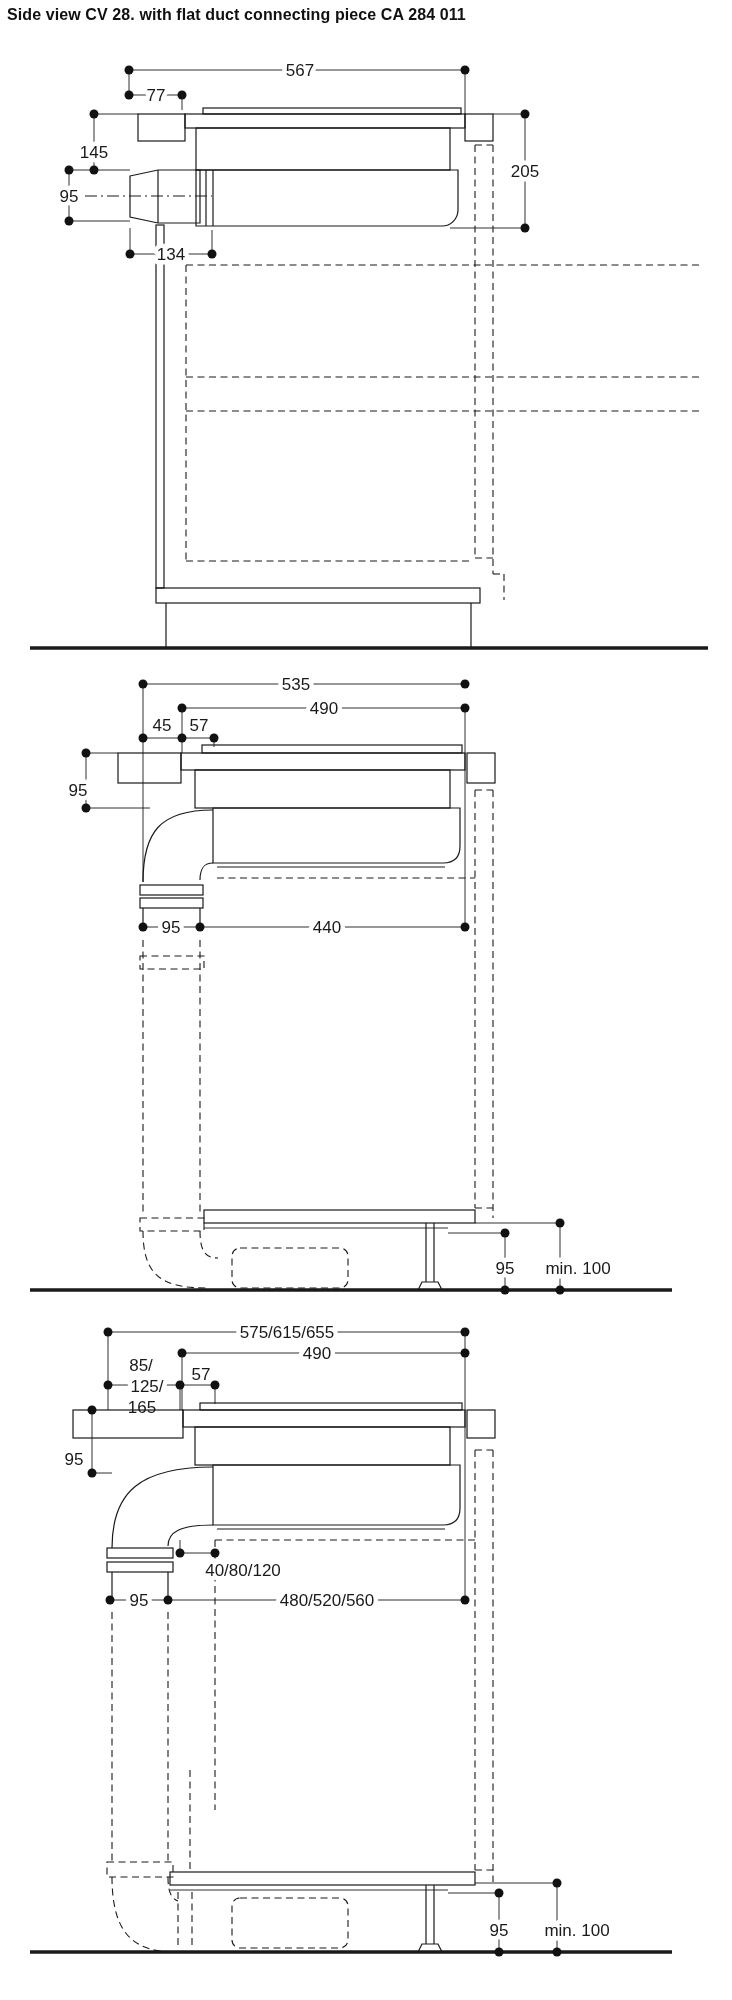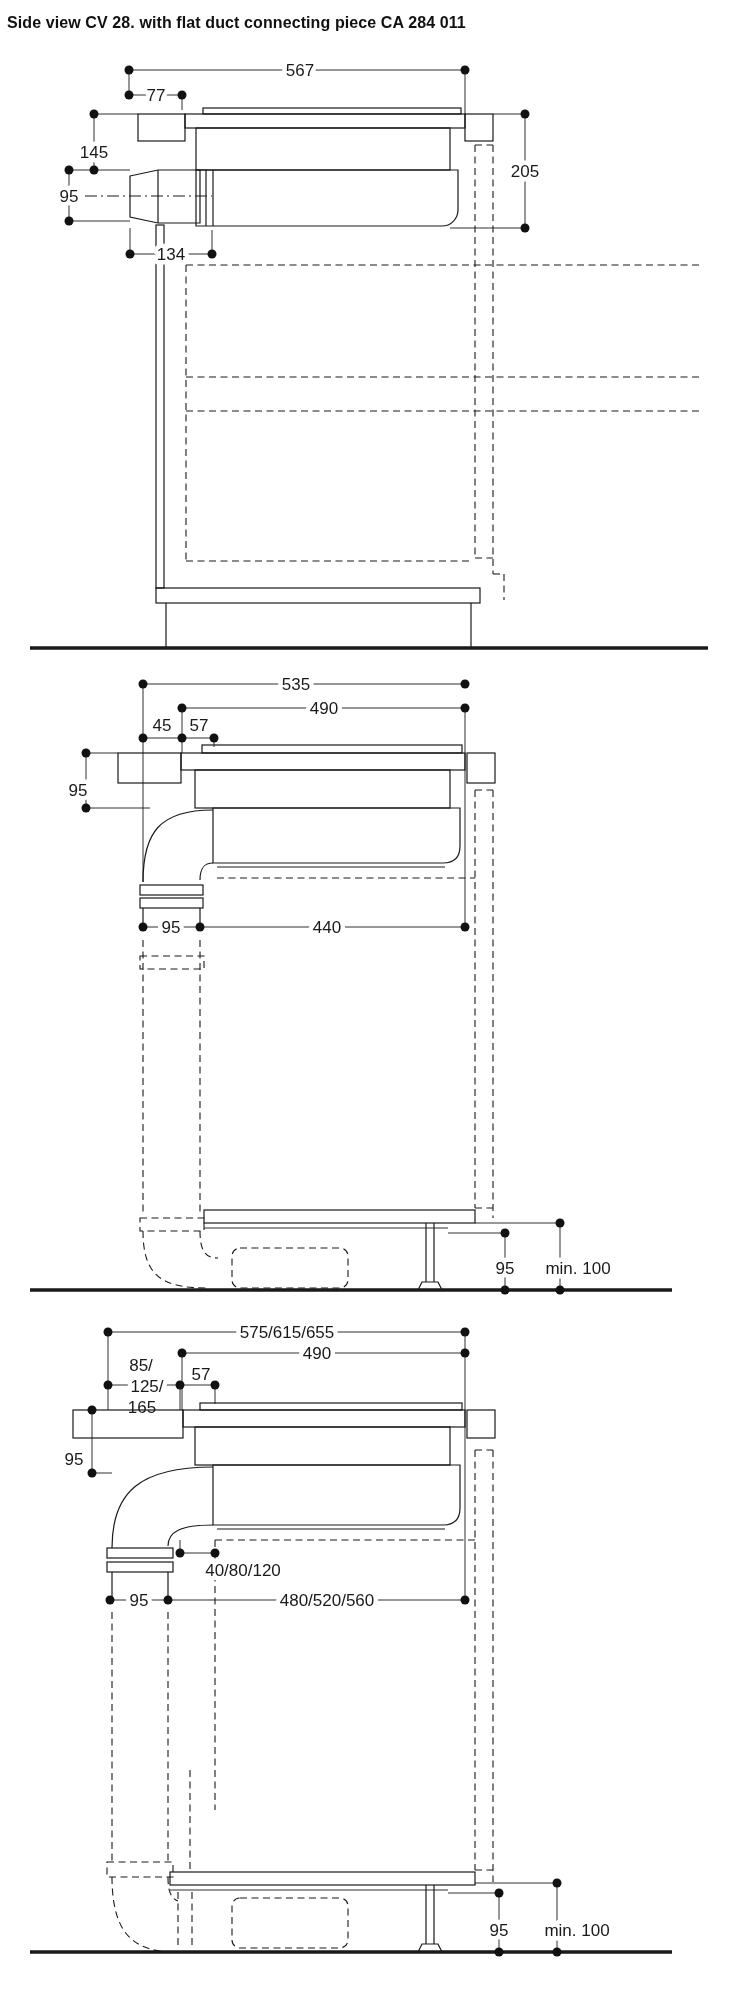--- a/index.html
+++ b/index.html
@@ -1,19 +1,19 @@
 <!DOCTYPE html>
 <html><head>
 <meta charset="utf-8">
 <style>
   html,body{margin:0;padding:0;background:#fff;}
   .canvas{position:relative;width:732px;height:2000px;background:#fff;overflow:hidden;
           font-family:"Liberation Sans",sans-serif;}
   .title{position:absolute;left:7px;top:6px;font-size:16px;font-weight:700;color:#111;
-         letter-spacing:0.1px;margin-top:8px;}
+         letter-spacing:0.1px;}
   svg{position:absolute;left:0;display:block;}
   #svg1{top:58px;}
   #svg2{top:660px;}
   #svg3{top:1310px;}
   .ln{stroke:#1a1a1a;stroke-width:1.2;fill:none;}
   .thin{stroke:#1a1a1a;stroke-width:0.9;fill:none;}
   .dash{stroke:#1a1a1a;stroke-width:1.1;fill:none;stroke-dasharray:7 4.5;}
   .dadot{stroke:#1a1a1a;stroke-width:1;fill:none;stroke-dasharray:12 4 2 4;}
   .floor{stroke:#1a1a1a;stroke-width:3.4;fill:none;}
   .dot{fill:#111;stroke:none;}

